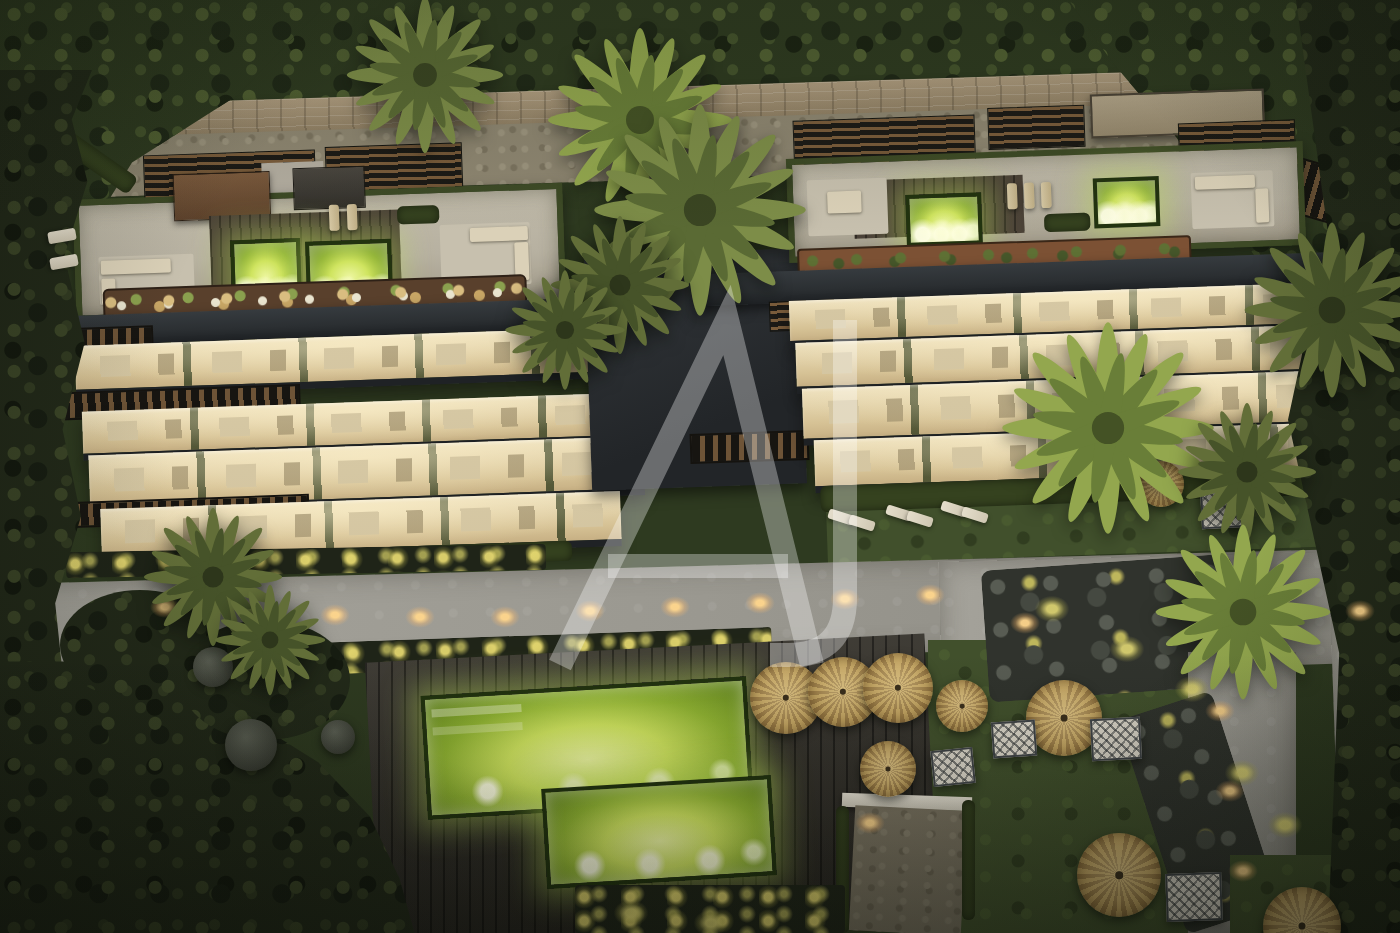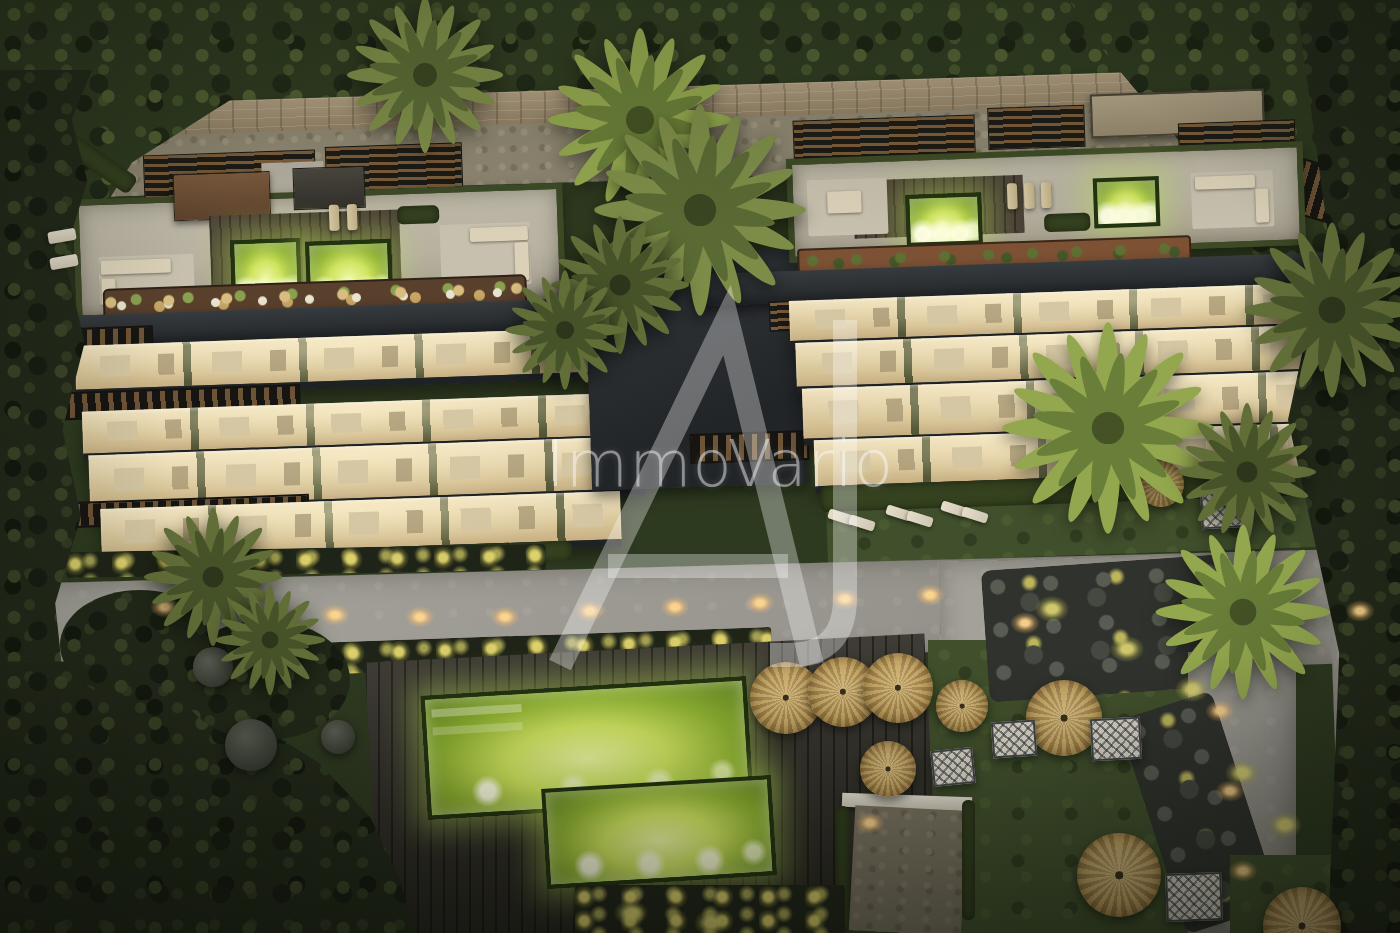--- a/index.html
+++ b/index.html
@@ -362,15 +362,14 @@
   <div class="abs grade" style="left:0;top:0;width:1400px;height:933px;"></div>
 
   
   <svg class="abs wm-svg" width="1400" height="933" viewBox="0 0 1400 933">
     <g fill="none" stroke="rgba(255,255,255,0.33)" stroke-width="24">
       <path d="M560 665 L727 320 L812 665"></path>
       <path d="M608 566 L788 566"></path>
       <path d="M845 320 L845 598 Q845 655 788 655 L770 655"></path>
     </g>
   </svg>
-  <div class="abs wm-text">ImmoVario</div>
 
 </div>
 
 </body></html>

